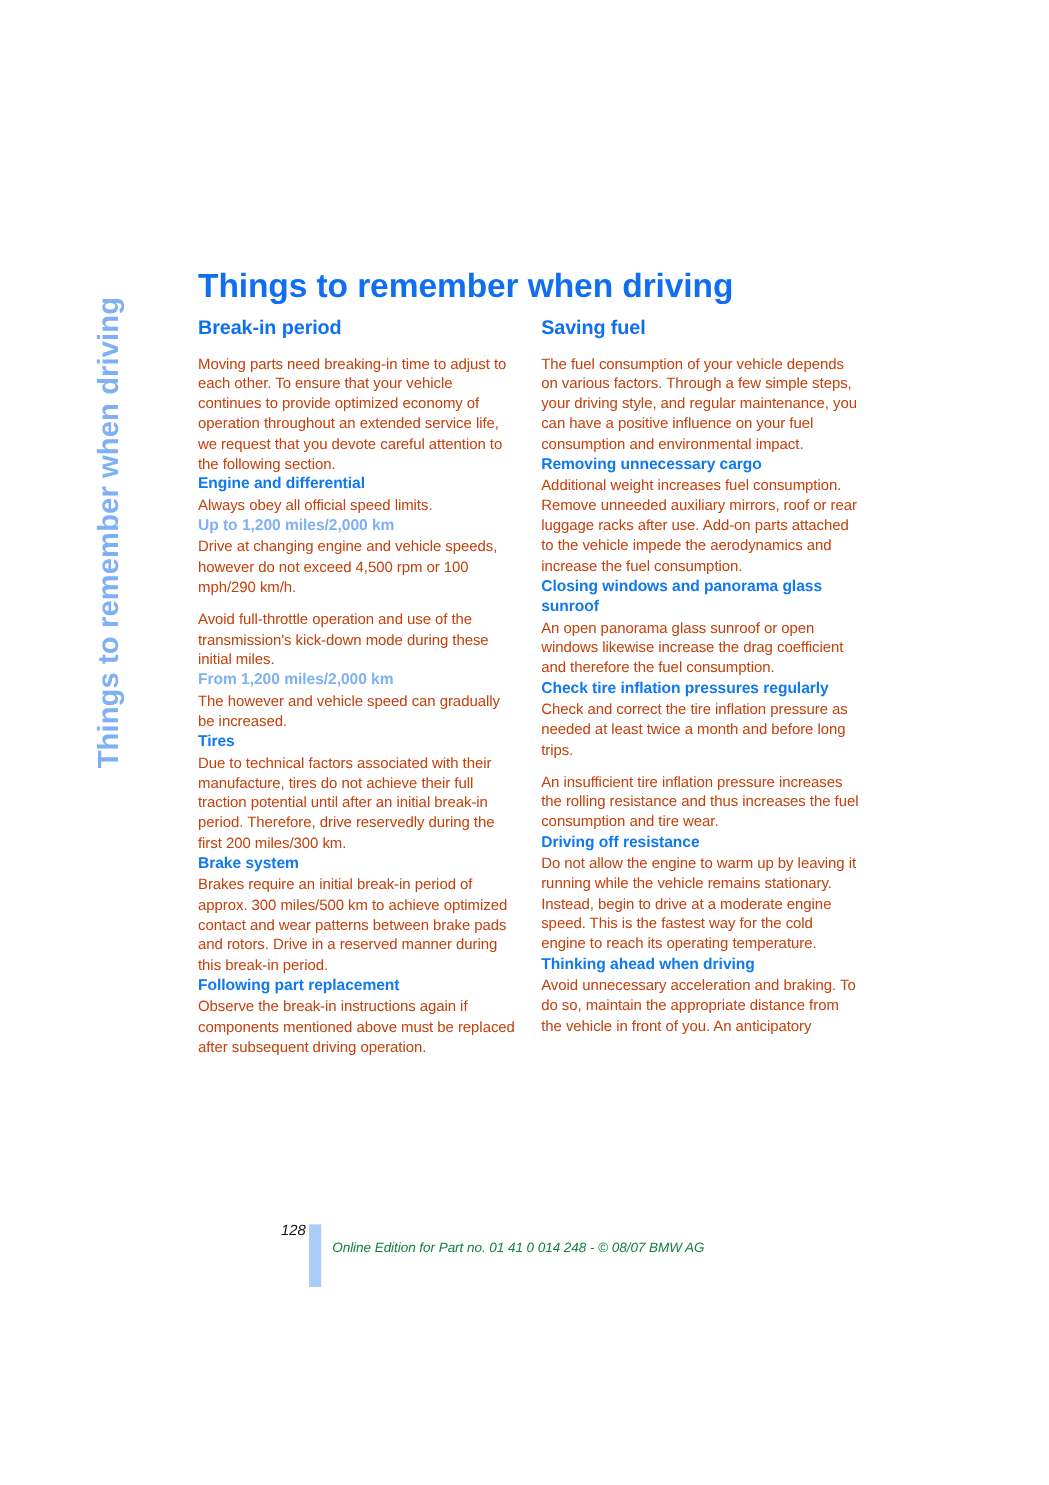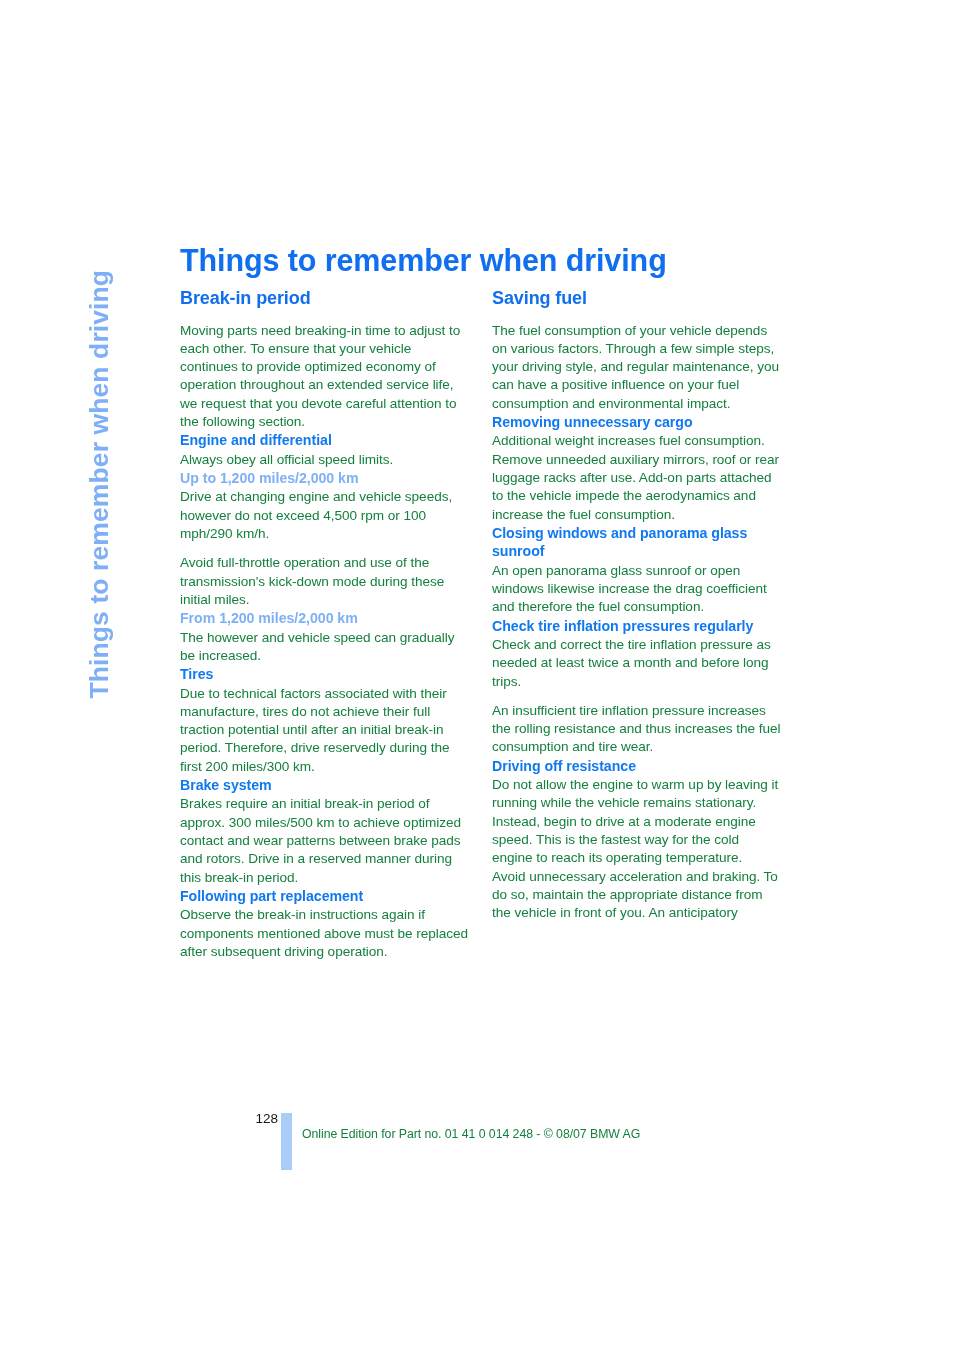--- a/index.html
+++ b/index.html
@@ -87,39 +87,40 @@
     line-height: 1.3;
     letter-spacing: -0.05px;
   }
   h3.sub-title.light {
     color: #7fb0f6;
   }
 
   p.body {
     margin: 0;
     font-size: 13.6px;
-    color: #15803d;
+    color: #c2410c;
     line-height: 1.345;
     letter-spacing: -0.05px;
   }
   p.body + p.body {
     margin-top: 11px;
   }
 
   
   .blk {
   }
 
   
   .footer {
     position: absolute;
     left: 0;
     top: 1108px;
     width: 948px;
     height: 70px;
+    font-style: italic;
   }
   .page-number {
     position: absolute;
     left: 254px;
     top: 4px;
     width: 24px;
     text-align: right;
     font-size: 13.5px;
     color: #161616;
     line-height: 1;
@@ -215,20 +216,21 @@
         <p class="body">Check and correct the tire inflation pressure as needed at least twice a month and before long trips.</p>
         <p class="body">An insufficient tire inflation pressure increases the rolling resistance and thus increases the fuel consumption and tire wear.</p>
       </div>
 
       <div class="blk">
         <h3 class="sub-title">Driving off resistance</h3>
         <p class="body">Do not allow the engine to warm up by leaving it running while the vehicle remains stationary. Instead, begin to drive at a moderate engine speed. This is the fastest way for the cold engine to reach its operating temperature.</p>
       </div>
 
       <div class="blk">
+        <h3 class="sub-title">Thinking ahead when driving</h3>
         <p class="body">Avoid unnecessary acceleration and braking. To do so, maintain the appropriate distance from the vehicle in front of you. An anticipatory</p>
       </div>
     </div>
 
   </div>
 
   <div class="footer">
     <div class="page-number">128</div>
     <div class="footer-bar"></div>
     <div class="footer-note">Online Edition for Part no. 01 41 0 014 248 - © 08/07 BMW AG</div>

